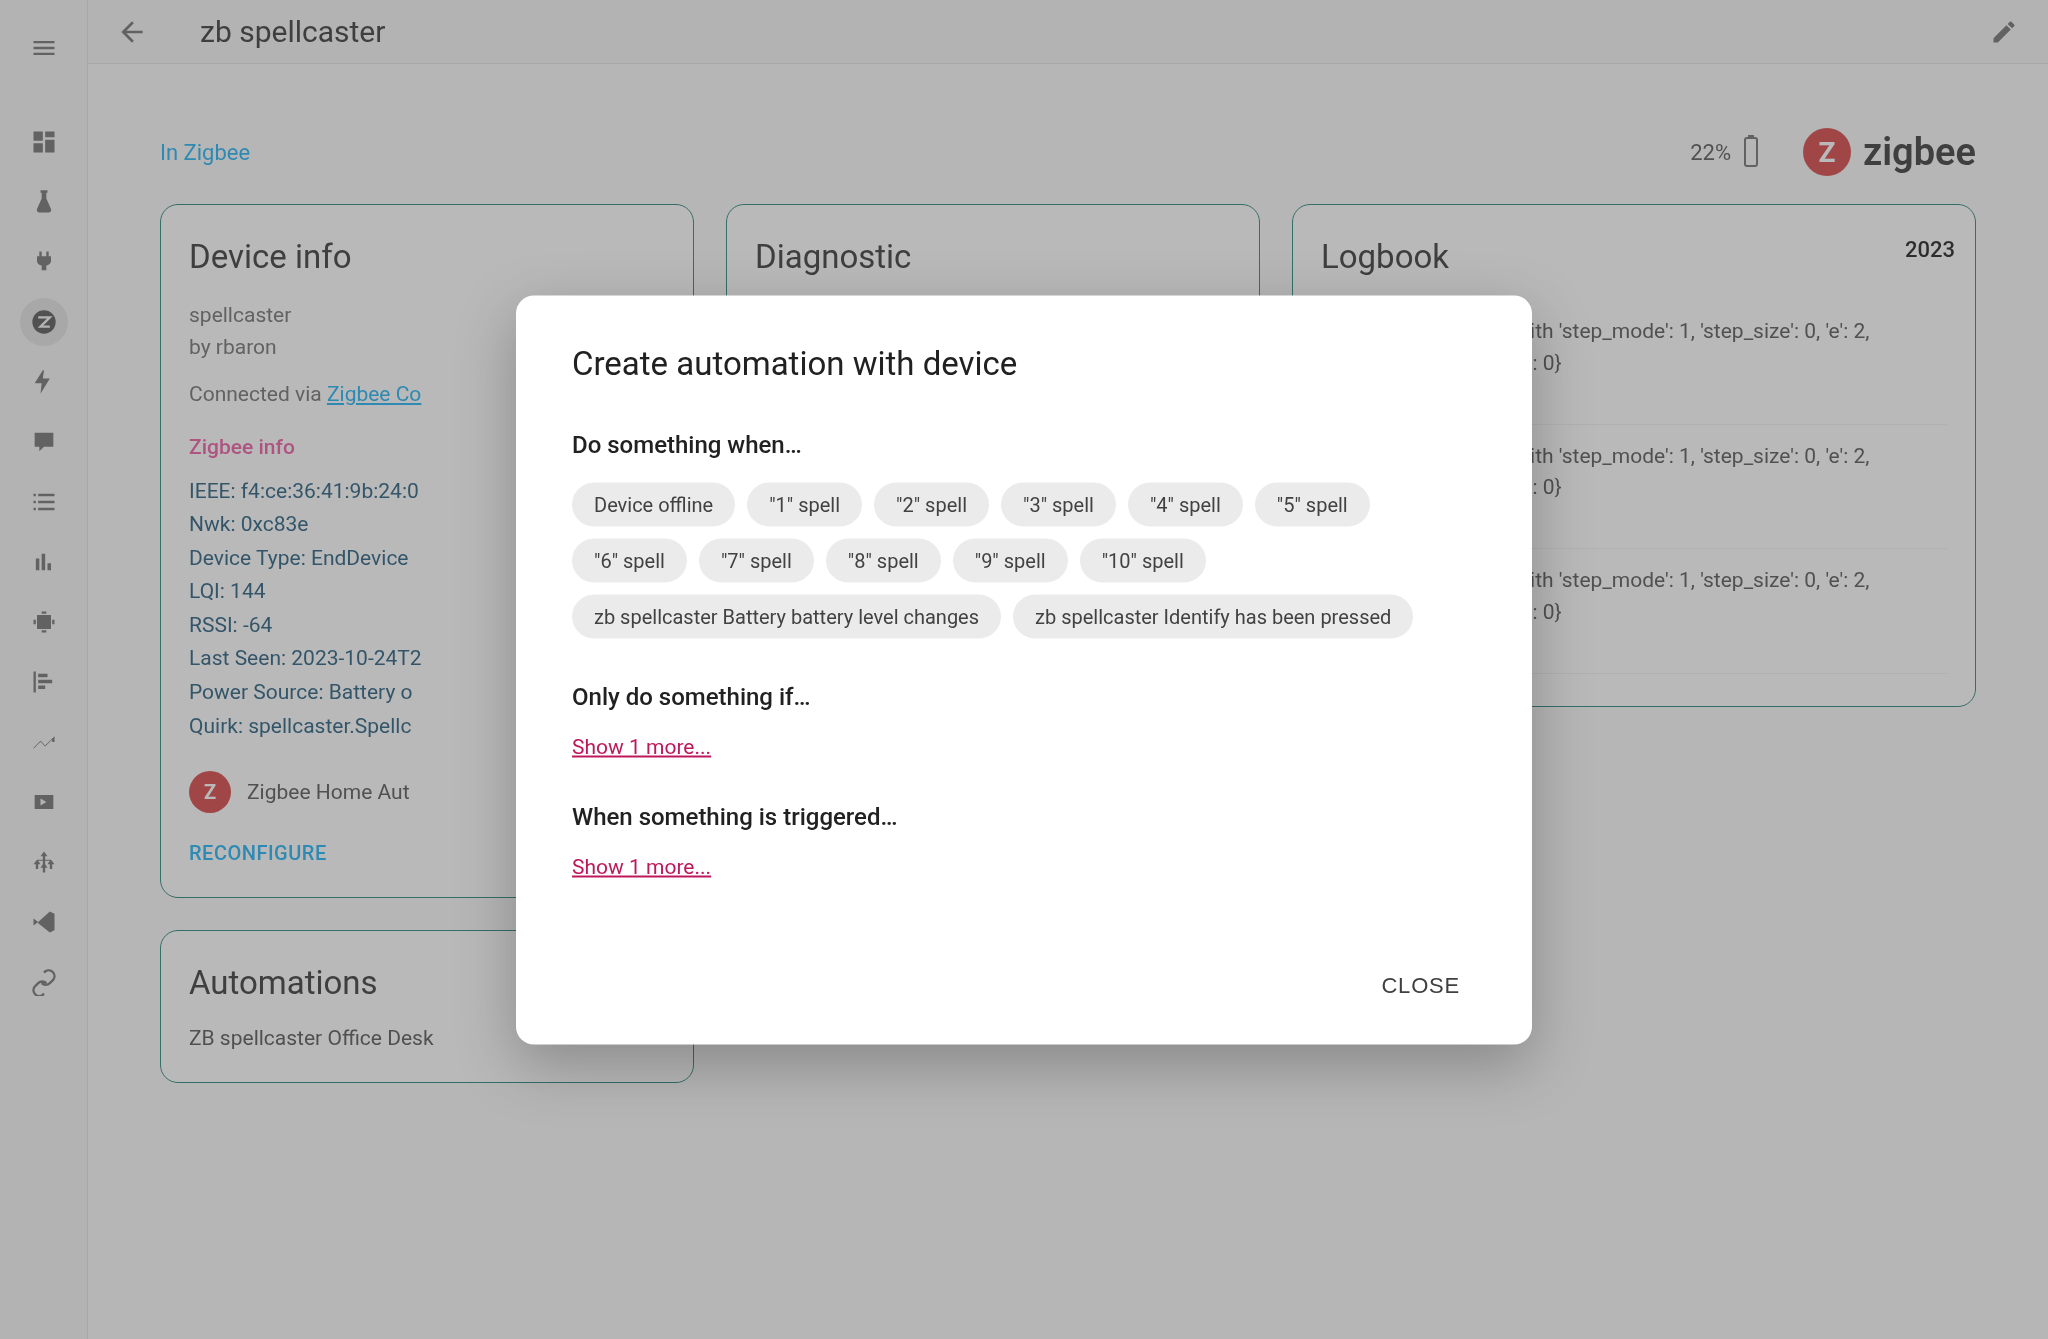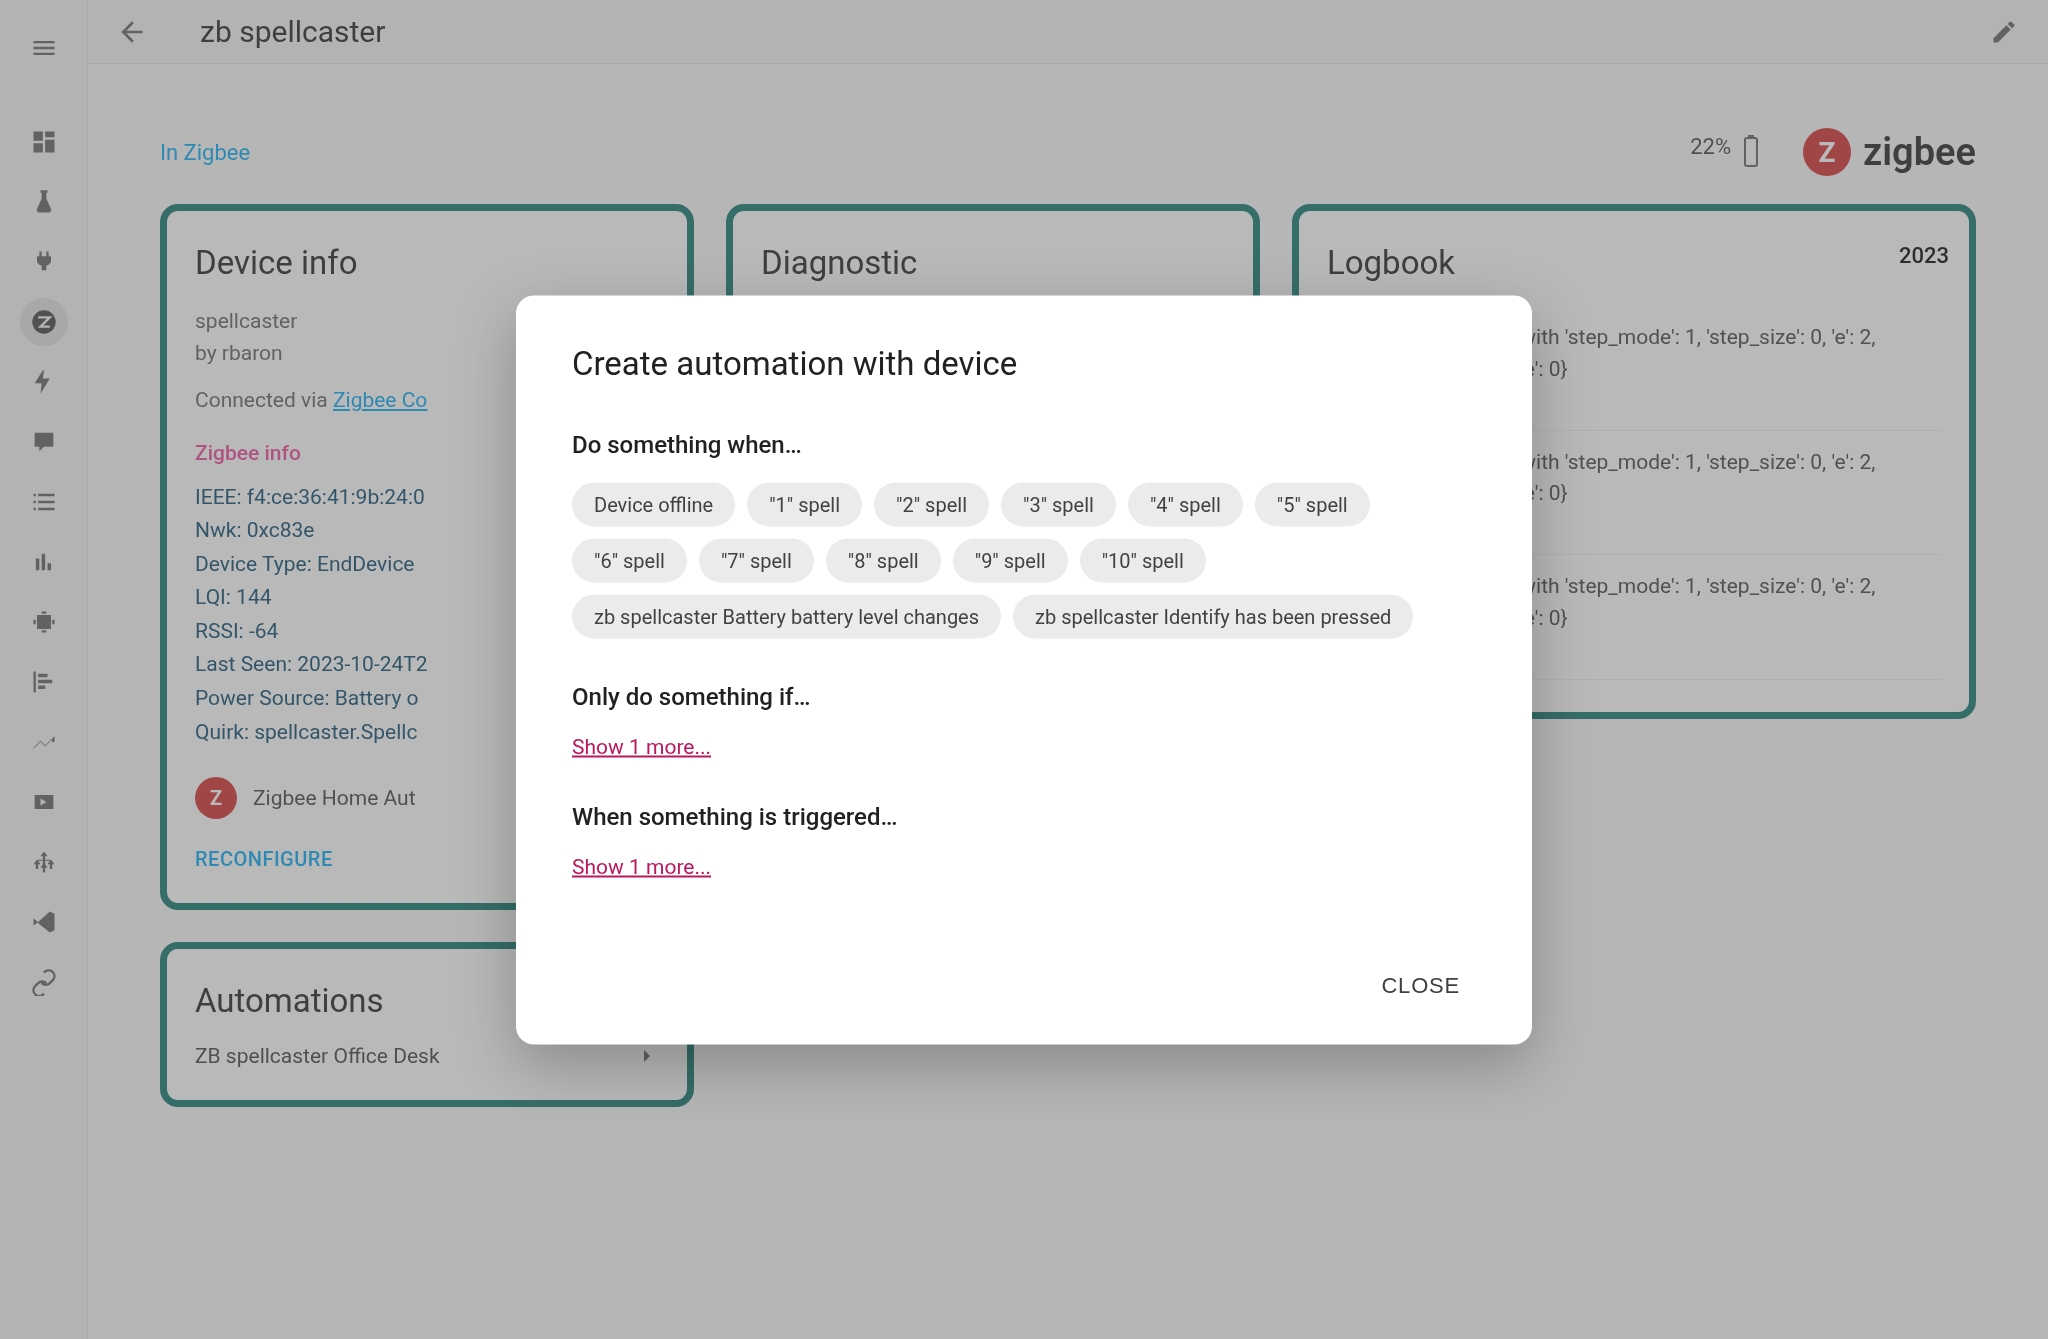--- a/index.html
+++ b/index.html
@@ -18,32 +18,32 @@
 .topbar .back svg { width: 32px; height: 32px; fill: currentColor; }
 .topbar .title { font-size: 30px; font-weight: 400; color: #212121; flex: 1; }
 .topbar .edit { width: 40px; height: 40px; display: flex; align-items: center; justify-content: center; color: #616161; }
 .topbar .edit svg { width: 28px; height: 28px; fill: currentColor; }
 
 
 .main { position: absolute; left: 88px; top: 88px; right: 0; bottom: 0; padding: 40px 72px; overflow: auto; }
 .loc-row { display: flex; align-items: center; justify-content: space-between; margin-bottom: 28px; }
 .loc-link { color: #03a9f4; font-size: 22px; }
 .right-stat { display: flex; align-items: center; gap: 40px; }
-.battery { display: flex; align-items: flex-start; gap: 8px; font-size: 22px; color: #424242; }
+.battery { display: flex; align-items: center; gap: 8px; font-size: 22px; color: #424242; }
 .battery svg { width: 24px; height: 36px; fill: #616161; }
 .zigbee-logo { display: flex; align-items: center; gap: 12px; font-size: 38px; font-weight: 600; color: #212121; }
 .zigbee-logo .zlogo { width: 48px; height: 48px; border-radius: 50%; background: #d32f2f; display: flex; align-items: center; justify-content: center; color: #fff; font-weight: bold; font-size: 28px; }
 
 .cols { display: flex; gap: 32px; }
 .col { display: flex; flex-direction: column; gap: 32px; }
 .col1 { width: 534px; }
 .col2 { width: 534px; }
 .col3 { flex: 1; }
 
-.card { background: #fff; border-radius: 18px; border: 7px solid #0f766e; padding: 32px 28px; }
+.card { background: #fff; border-radius: 18px; border: 1px solid #0f766e; padding: 32px 28px; }
 .card-title { font-size: 33px; font-weight: 400; color: #212121; margin-bottom: 24px; }
 .card-sub { font-size: 21px; color: #616161; line-height: 1.5; }
 .card-link { color: #03a9f4; text-decoration: underline; }
 .card-strong { font-weight: 500; color: #ec4899; font-size: 21px; margin-top: 24px; margin-bottom: 16px; }
 .kv { font-size: 21px; color: #0c4a6e; line-height: 1.6; }
 
 .zha-row { display: flex; align-items: center; gap: 16px; margin-top: 28px; font-size: 21px; color: #424242; }
 .zha-row .zlogo { width: 42px; height: 42px; border-radius: 50%; background: #d32f2f; display: flex; align-items: center; justify-content: center; color: #fff; font-weight: bold; font-size: 20px; }
 
 .card-action { margin-top: 28px; color: #03a9f4; font-size: 20px; font-weight: 500; letter-spacing: 0.5px; }

